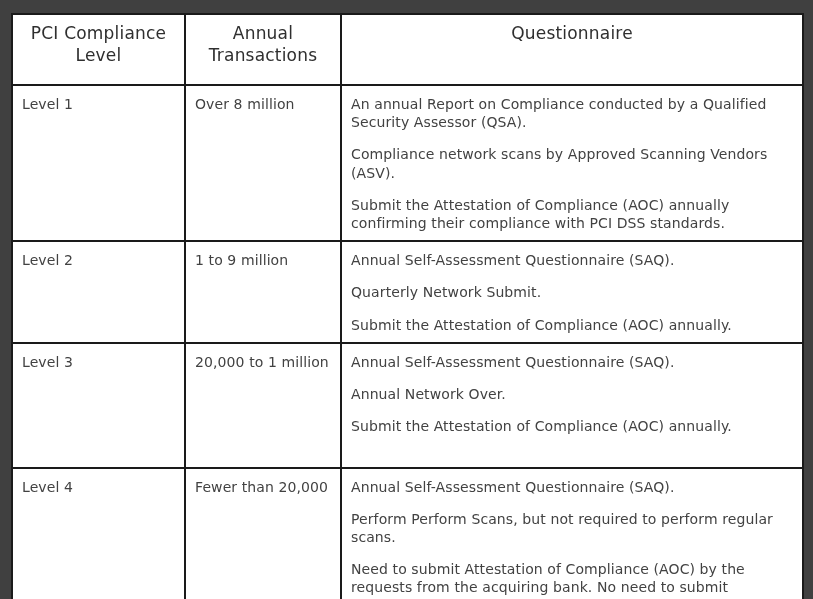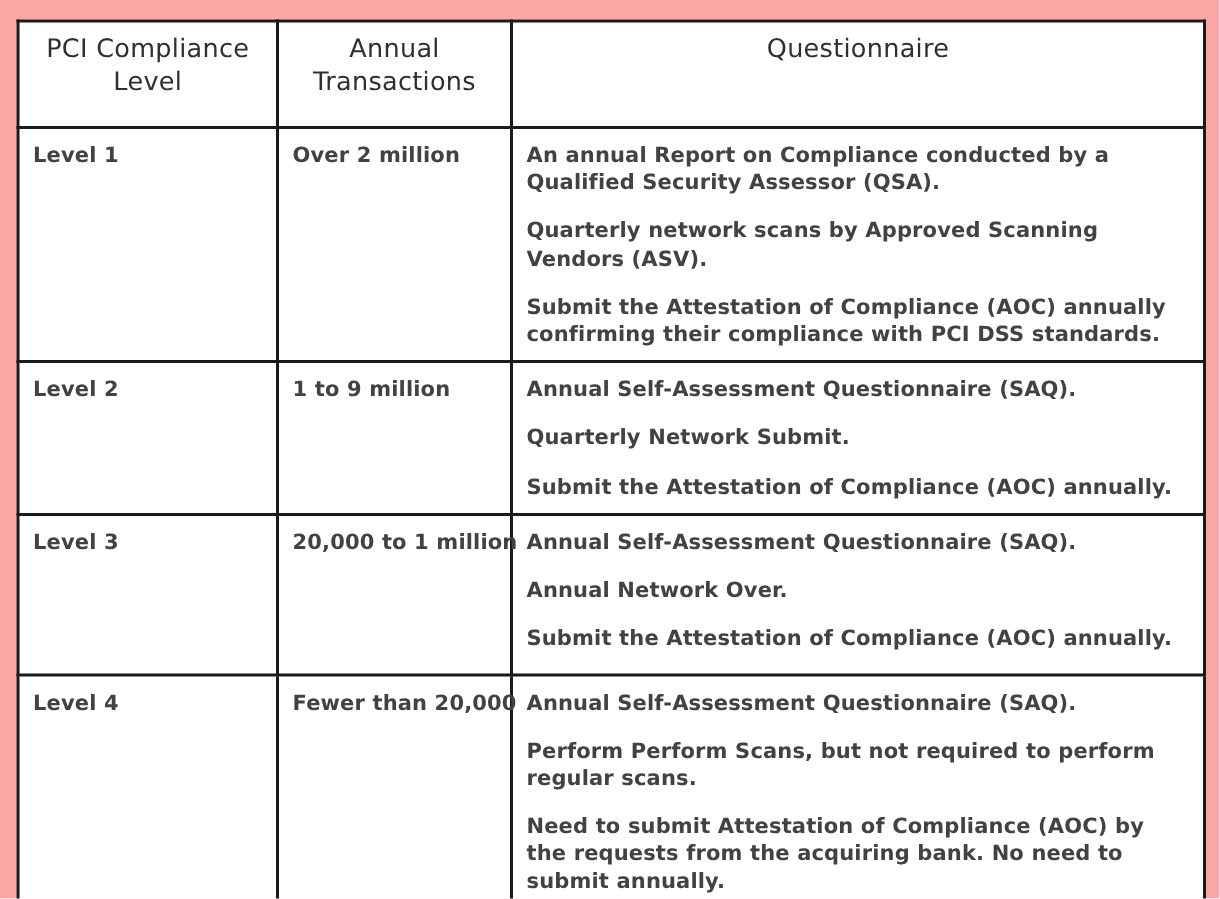--- a/index.html
+++ b/index.html
@@ -9,21 +9,21 @@
     width: 813px;
     height: 599px;
     overflow: hidden;
     font-family: "DejaVu Sans", "Liberation Sans", sans-serif;
   }
   .page {
     box-sizing: border-box;
     width: 813px;
     height: 599px;
     padding: 13px 10px 11px 11px;
-    background: #fca5a5;
+    background: #404040;
   }
   table.pci-table {
     border-collapse: collapse;
     table-layout: fixed;
     width: 791px;
     background: #ffffff;
   }
   table.pci-table col.c-level { width: 173px; }
   table.pci-table col.c-trans { width: 156px; }
   table.pci-table col.c-reqs  { width: 462px; }
@@ -43,32 +43,31 @@
     line-height: 1.28;
     letter-spacing: 0.2px;
   }
   table.pci-table td {
     font-size: 14px;
     color: #424242;
     text-align: left;
     padding: 9px 12px 8px 9px;
     line-height: 1.3;
     letter-spacing: 0.1px;
-    font-weight: bold;
   }
   td.cell-trans { white-space: nowrap; }
   td.cell-reqs p {
     margin: 0 0 14px 0;
   }
   td.cell-reqs p:last-child { margin-bottom: 0; }
 
   tr.h-header { height: 71px; }
   tr.h-r1 { height: 145px; }
   tr.h-r2 { height: 87px; }
-  tr.h-r3 { height: 107px; }
+  tr.h-r3 { height: 125px; }
   tr.h-r4 { height: 144px; }
 </style>
 </head>
 <body>
 
 <div class="page">
   <table class="pci-table">
     <colgroup>
       <col class="c-level">
       <col class="c-trans">
@@ -77,24 +76,24 @@
     <thead>
       <tr class="h-header">
         <th>PCI Compliance Level</th>
         <th>Annual Transactions</th>
         <th>Questionnaire</th>
       </tr>
     </thead>
     <tbody>
       <tr class="h-r1">
         <td class="cell-level">Level 1</td>
-        <td class="cell-trans">Over 2 million</td>
+        <td class="cell-trans">Over 8 million</td>
         <td class="cell-reqs">
           <p>An annual Report on Compliance conducted by a Qualified Security Assessor (QSA).</p>
-          <p>Quarterly network scans by Approved Scanning Vendors (ASV).</p>
+          <p>Compliance network scans by Approved Scanning Vendors (ASV).</p>
           <p>Submit the Attestation of Compliance (AOC) annually confirming their compliance with PCI DSS standards.</p>
         </td>
       </tr>
       <tr class="h-r2">
         <td class="cell-level">Level 2</td>
         <td class="cell-trans">1 to 9 million</td>
         <td class="cell-reqs">
           <p>Annual Self-Assessment Questionnaire (SAQ).</p>
           <p>Quarterly Network Submit.</p>
           <p>Submit the Attestation of Compliance (AOC) annually.</p>

